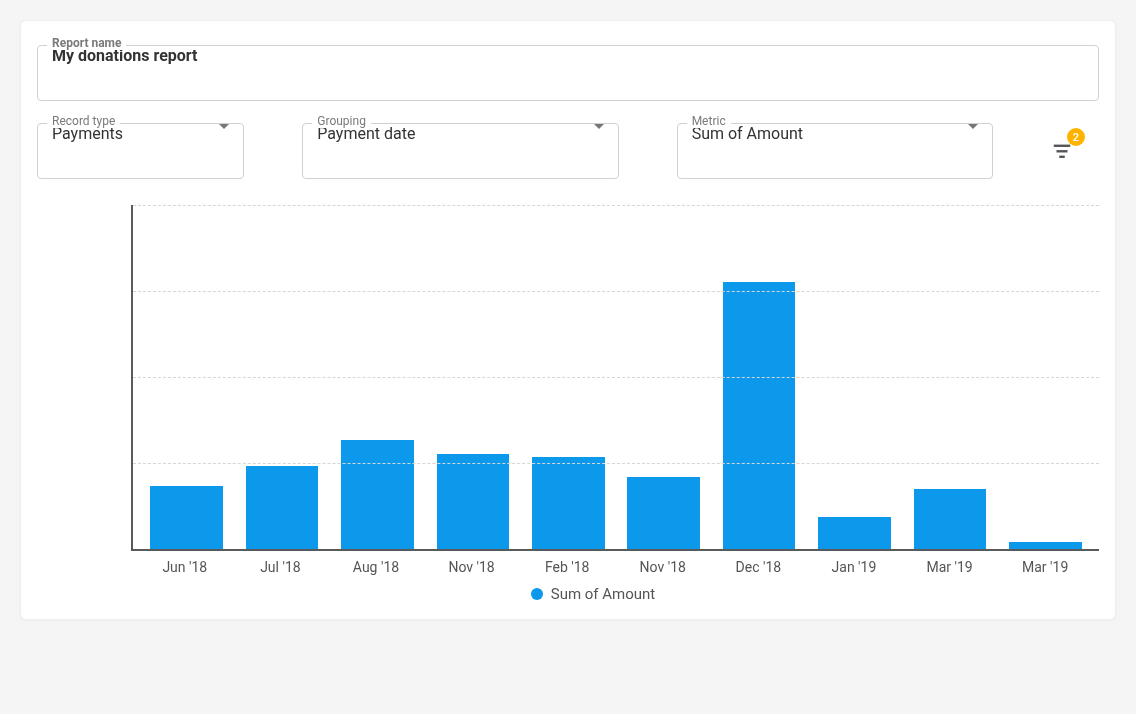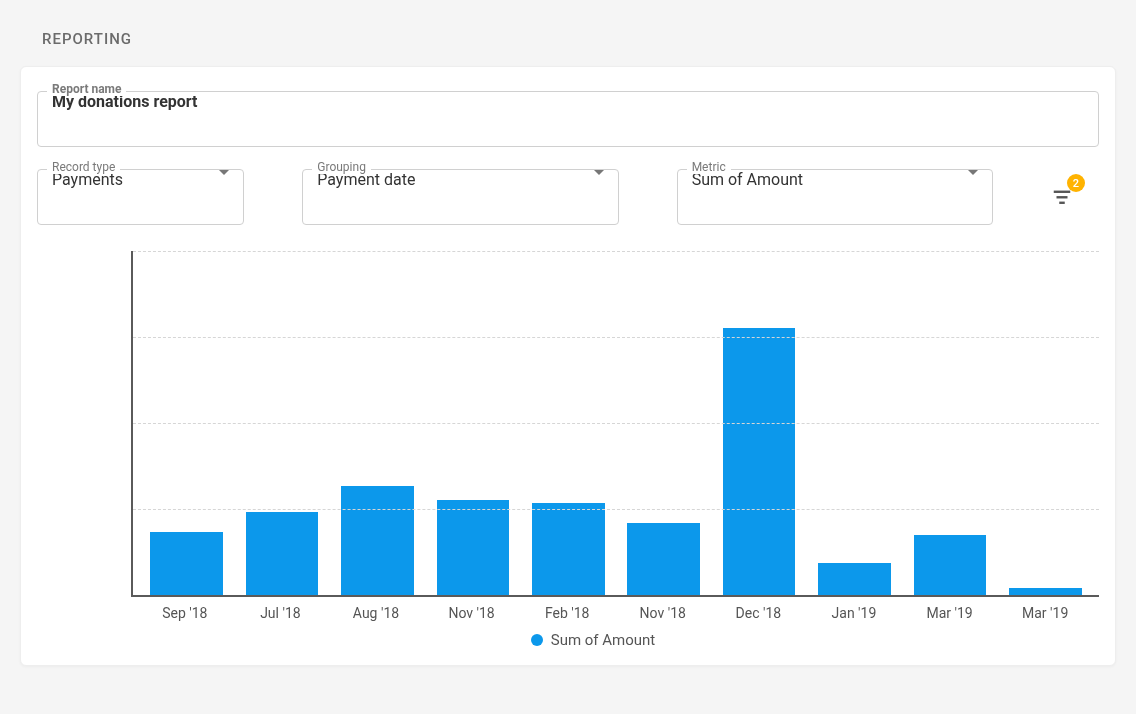--- a/index.html
+++ b/index.html
@@ -171,21 +171,20 @@
   }
   .legend-dot {
     width: 12px; height: 12px; border-radius: 50%;
     background: #0c98eb;
   }
 </style>
 </head>
 <body>
 
 <div class="page">
-  <div class="page-title">REPORTING</div>
 
   <div class="card">
 
     <div class="form-row-1">
       <div class="outlined-field full">
         <div class="float-label">Report name</div>
         <div class="box">
           <span class="value">My donations report</span>
         </div>
       </div>
@@ -259,21 +258,21 @@
             <div class="bar-slot">
               <div class="bar" style="height: 2%; background: rgb(12, 152, 235);"></div>
             </div>
           </div>
       <div class="grid-line" style="top: 0px;"></div>
           <div class="grid-line" style="top: 86px;"></div>
           <div class="grid-line" style="top: 172px;"></div>
           <div class="grid-line" style="top: 258px;"></div>
         </div>
       <div class="x-labels" id="x-labels">
-          <div class="xl">Sep '18</div>
+          <div class="xl">Jun '18</div>
           <div class="xl">Jul '18</div>
           <div class="xl">Aug '18</div>
           <div class="xl">Nov '18</div>
           <div class="xl">Feb '18</div>
           <div class="xl">Nov '18</div>
           <div class="xl">Dec '18</div>
           <div class="xl">Jan '19</div>
           <div class="xl">Mar '19</div>
           <div class="xl">Mar '19</div>
         </div>

